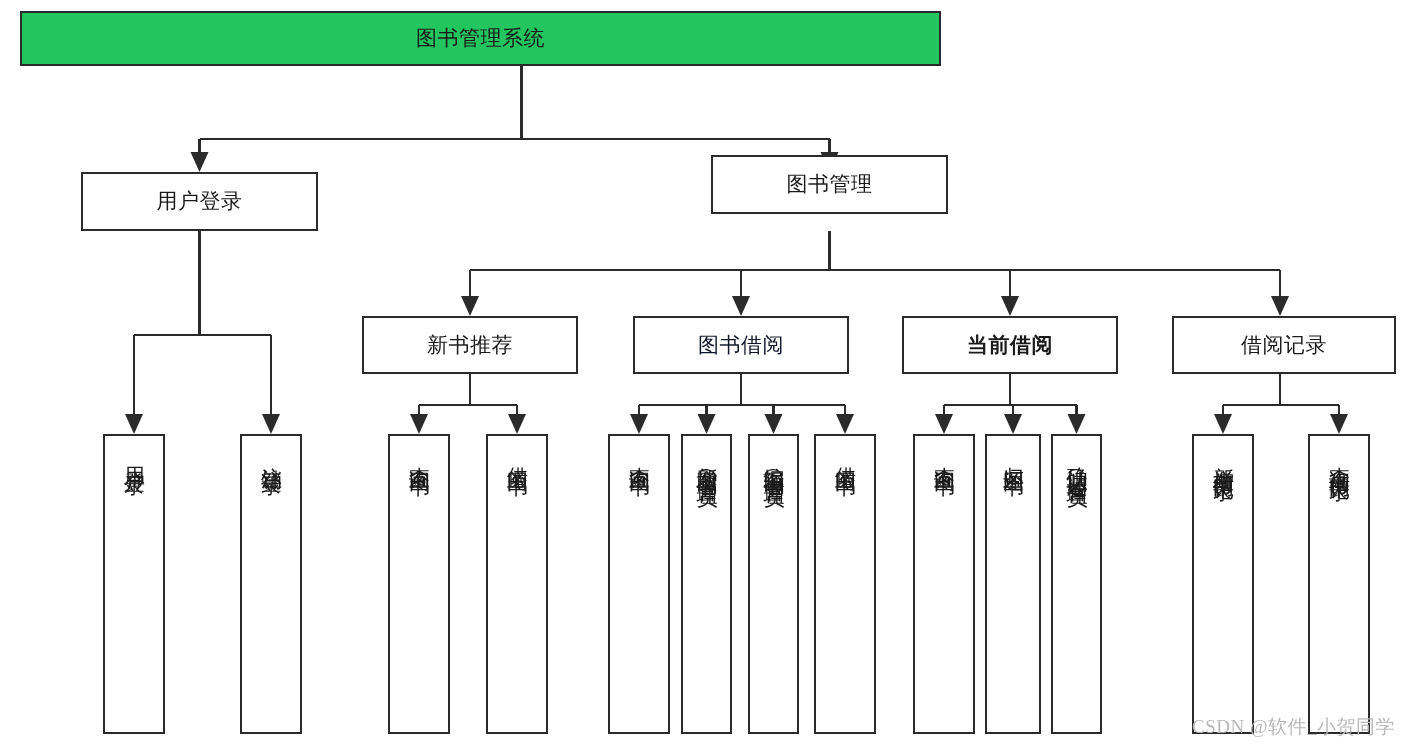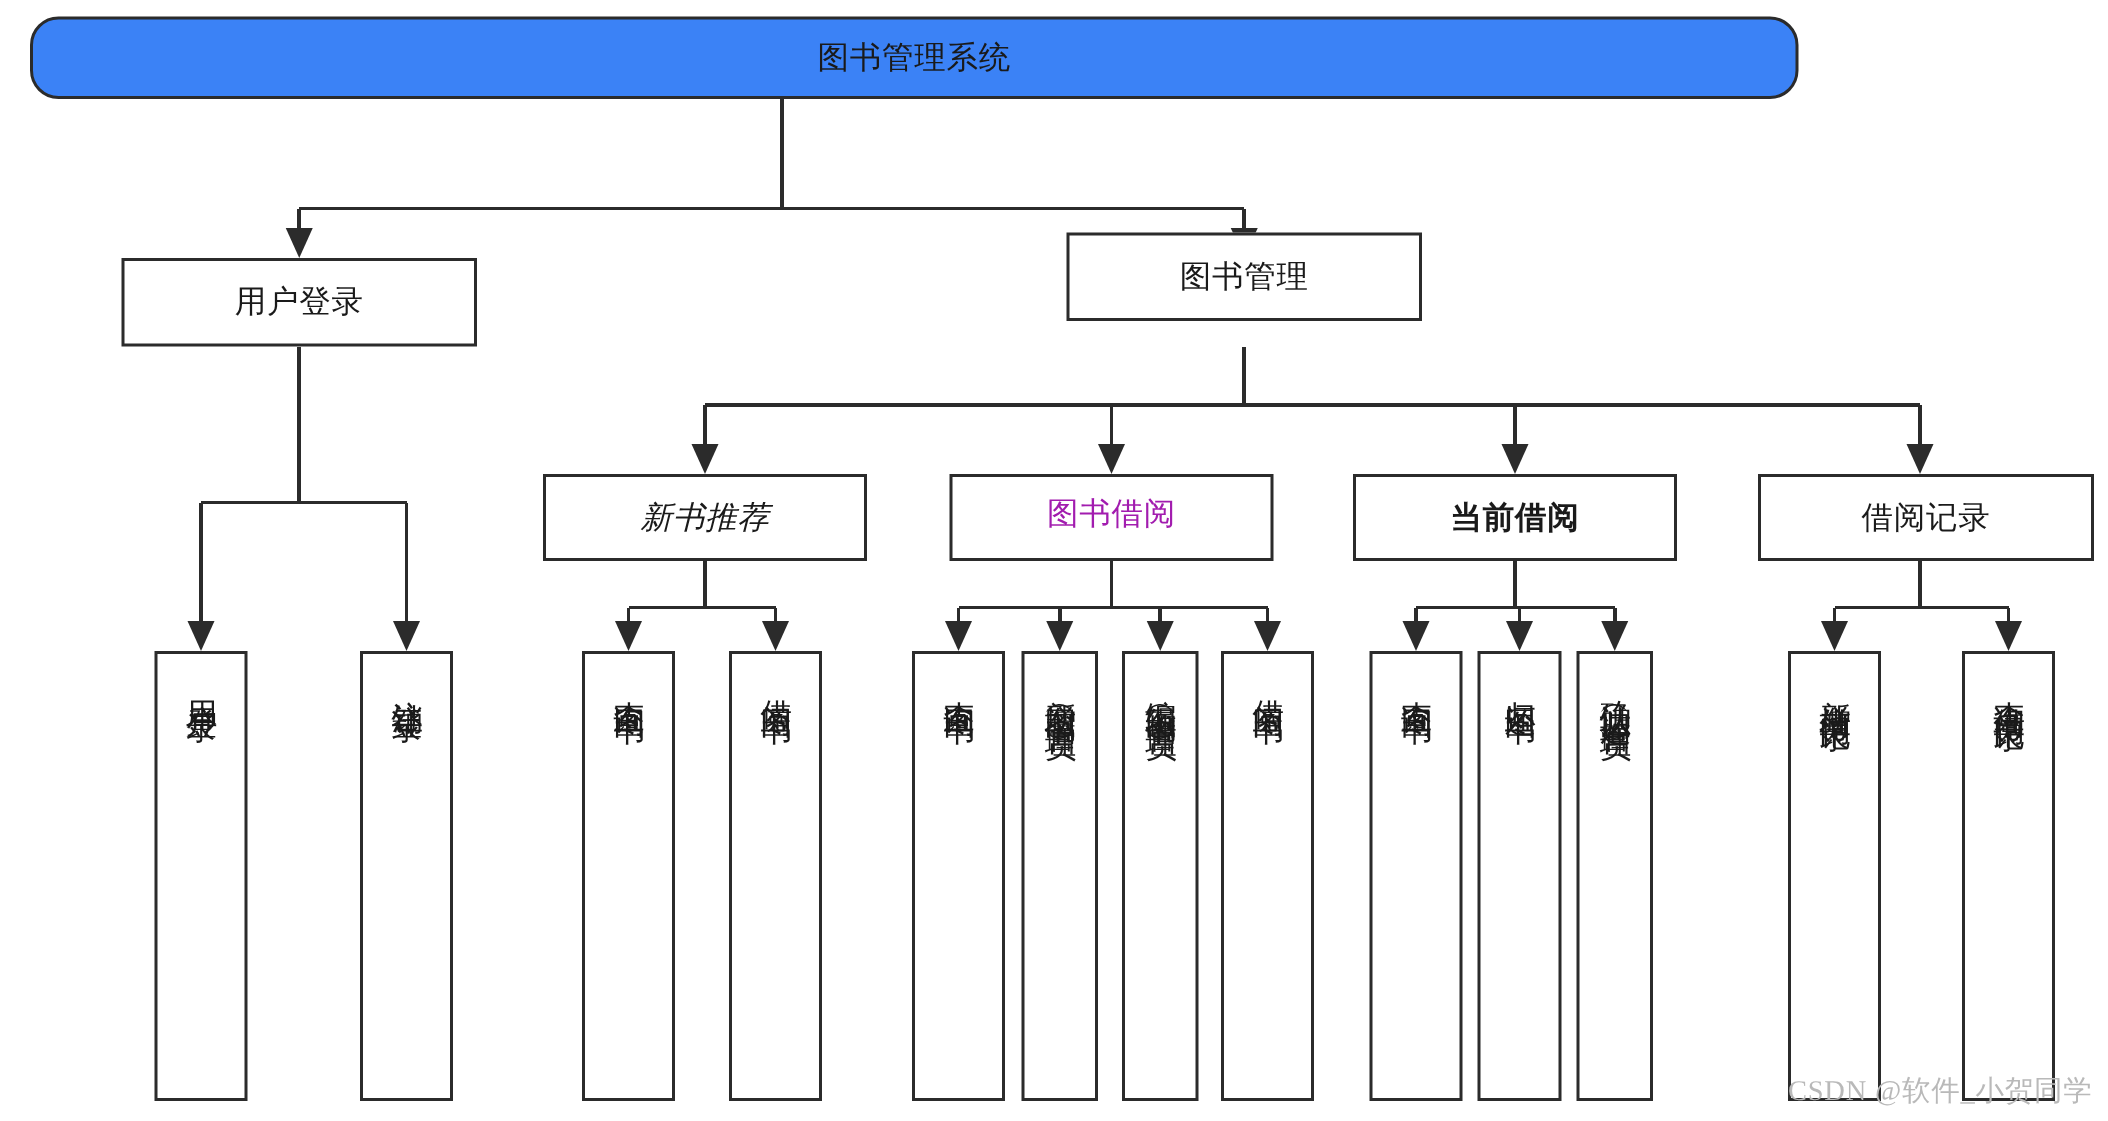--- a/index.html
+++ b/index.html
@@ -117,34 +117,34 @@
       <line x1="1076.5" y1="405" x2="1076.5" y2="415" stroke="#2b2b2b" stroke-width="2.5" shape-rendering="crispEdges"></line>
       <polygon points="1067.5,414 1085.5,414 1076.5,434" fill="#2b2b2b"></polygon>
       <line x1="1280" y1="374" x2="1280" y2="405" stroke="#2b2b2b" stroke-width="2.5" shape-rendering="crispEdges"></line>
       <line x1="1223" y1="405" x2="1339" y2="405" stroke="#2b2b2b" stroke-width="2.5" shape-rendering="crispEdges"></line>
       <line x1="1223" y1="405" x2="1223" y2="415" stroke="#2b2b2b" stroke-width="2.5" shape-rendering="crispEdges"></line>
       <polygon points="1214,414 1232,414 1223,434" fill="#2b2b2b"></polygon>
       <line x1="1339" y1="405" x2="1339" y2="415" stroke="#2b2b2b" stroke-width="2.5" shape-rendering="crispEdges"></line>
       <polygon points="1330,414 1348,414 1339,434" fill="#2b2b2b"></polygon>
     </svg>
   <div id="nodes">
-      <div class="node horizontal" style="left: 20px; top: 11px; width: 1179px; height: 55px; border-color: rgb(43, 43, 43); background: #3b82f6; border-radius: 19px;">
+      <div class="node horizontal" style="left: 20px; top: 11px; width: 921px; height: 55px; border-color: rgb(43, 43, 43); background: #22c55e;">
         <span class="node-label" style="color: rgb(26, 26, 26);">图书管理系统</span>
       </div>
       <div class="node horizontal" style="left: 81px; top: 172px; width: 237px; height: 59px; border-color: rgb(43, 43, 43); background: rgb(255, 255, 255);">
         <span class="node-label" style="color: rgb(26, 26, 26);">用户登录</span>
       </div>
       <div class="node horizontal" style="left: 711px; top: 155px; width: 237px; height: 59px; border-color: rgb(43, 43, 43); background: rgb(255, 255, 255);">
         <span class="node-label" style="color: rgb(26, 26, 26);">图书管理</span>
       </div>
       <div class="node horizontal" style="left: 362px; top: 316px; width: 216px; height: 58px; border-color: rgb(43, 43, 43); background: rgb(255, 255, 255);">
-        <span class="node-label" style="color: rgb(26, 26, 26); font-style: italic;">新书推荐</span>
+        <span class="node-label" style="color: rgb(26, 26, 26);">新书推荐</span>
       </div>
       <div class="node horizontal" style="left: 633px; top: 316px; width: 216px; height: 58px; border-color: rgb(43, 43, 43); background: rgb(255, 255, 255);">
-        <span class="node-label" style="color: #a21caf; font-family: Liberation Mono, monospace;">图书借阅</span>
+        <span class="node-label" style="color: #0f172a;">图书借阅</span>
       </div>
       <div class="node horizontal" style="left: 902px; top: 316px; width: 216px; height: 58px; border-color: rgb(43, 43, 43); background: rgb(255, 255, 255);">
         <span class="node-label" style="color: rgb(26, 26, 26); font-weight: bold;">当前借阅</span>
       </div>
       <div class="node horizontal" style="left: 1172px; top: 316px; width: 224px; height: 58px; border-color: rgb(43, 43, 43); background: rgb(255, 255, 255);">
         <span class="node-label" style="color: rgb(26, 26, 26);">借阅记录</span>
       </div>
       <div class="node vertical" style="left: 103px; top: 434px; width: 62px; height: 300px; border-color: rgb(43, 43, 43); background: rgb(255, 255, 255);">
         <span class="node-label" style="color: rgb(26, 26, 26);">用户登录</span>
       </div>

